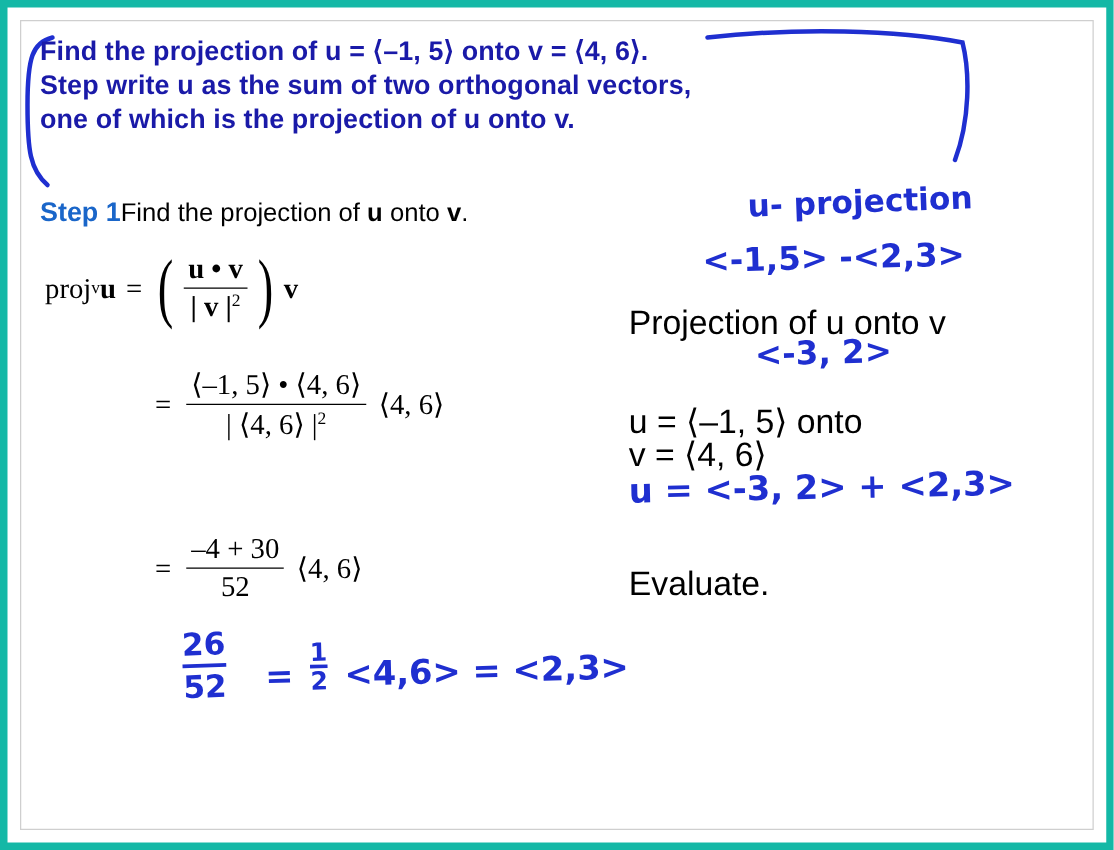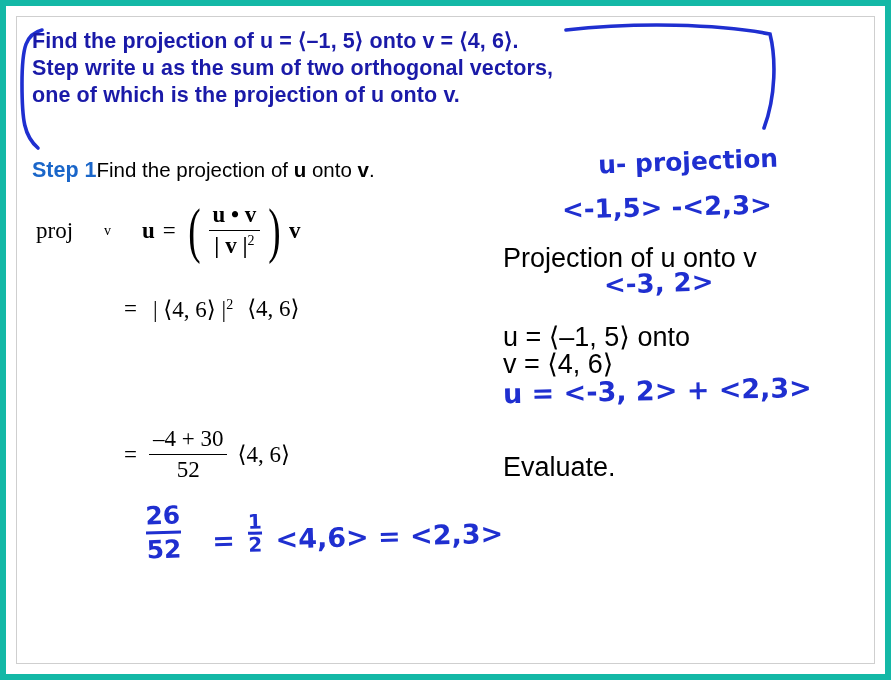--- a/index.html
+++ b/index.html
@@ -80,21 +80,20 @@
 
   .eq {
     display: flex;
     align-items: center;
     font-size: 23px;
   }
   .proj-lhs {
     font-size: 23px;
     display: inline-flex;
     align-items: flex-start;
-    gap: 31px;
   }
   .sub {
     font-size: 14px;
     vertical-align: -4px;
     position: relative;
     top: 5px;
   }
   .sup {
     font-size: 14px;
     position: relative;
@@ -221,20 +220,21 @@
       </span>
       <span class="paren">)</span>
       <span class="bf" style="margin-left:4px;">v</span>
     </div>
   </div>
 
   <div class="math row2">
     <div class="eq">
       <span style="margin-right:8px;">=</span>
       <span class="frac">
+        <span class="num">⟨–1, 5⟩ • ⟨4, 6⟩</span>
         <span class="den"><span>| ⟨4, 6⟩ |</span><span class="sup">2</span></span>
       </span>
       <span style="margin-left:6px;">⟨4, 6⟩</span>
     </div>
   </div>
 
   <div class="math row3">
     <div class="eq">
       <span style="margin-right:8px;">=</span>
       <span class="frac">

